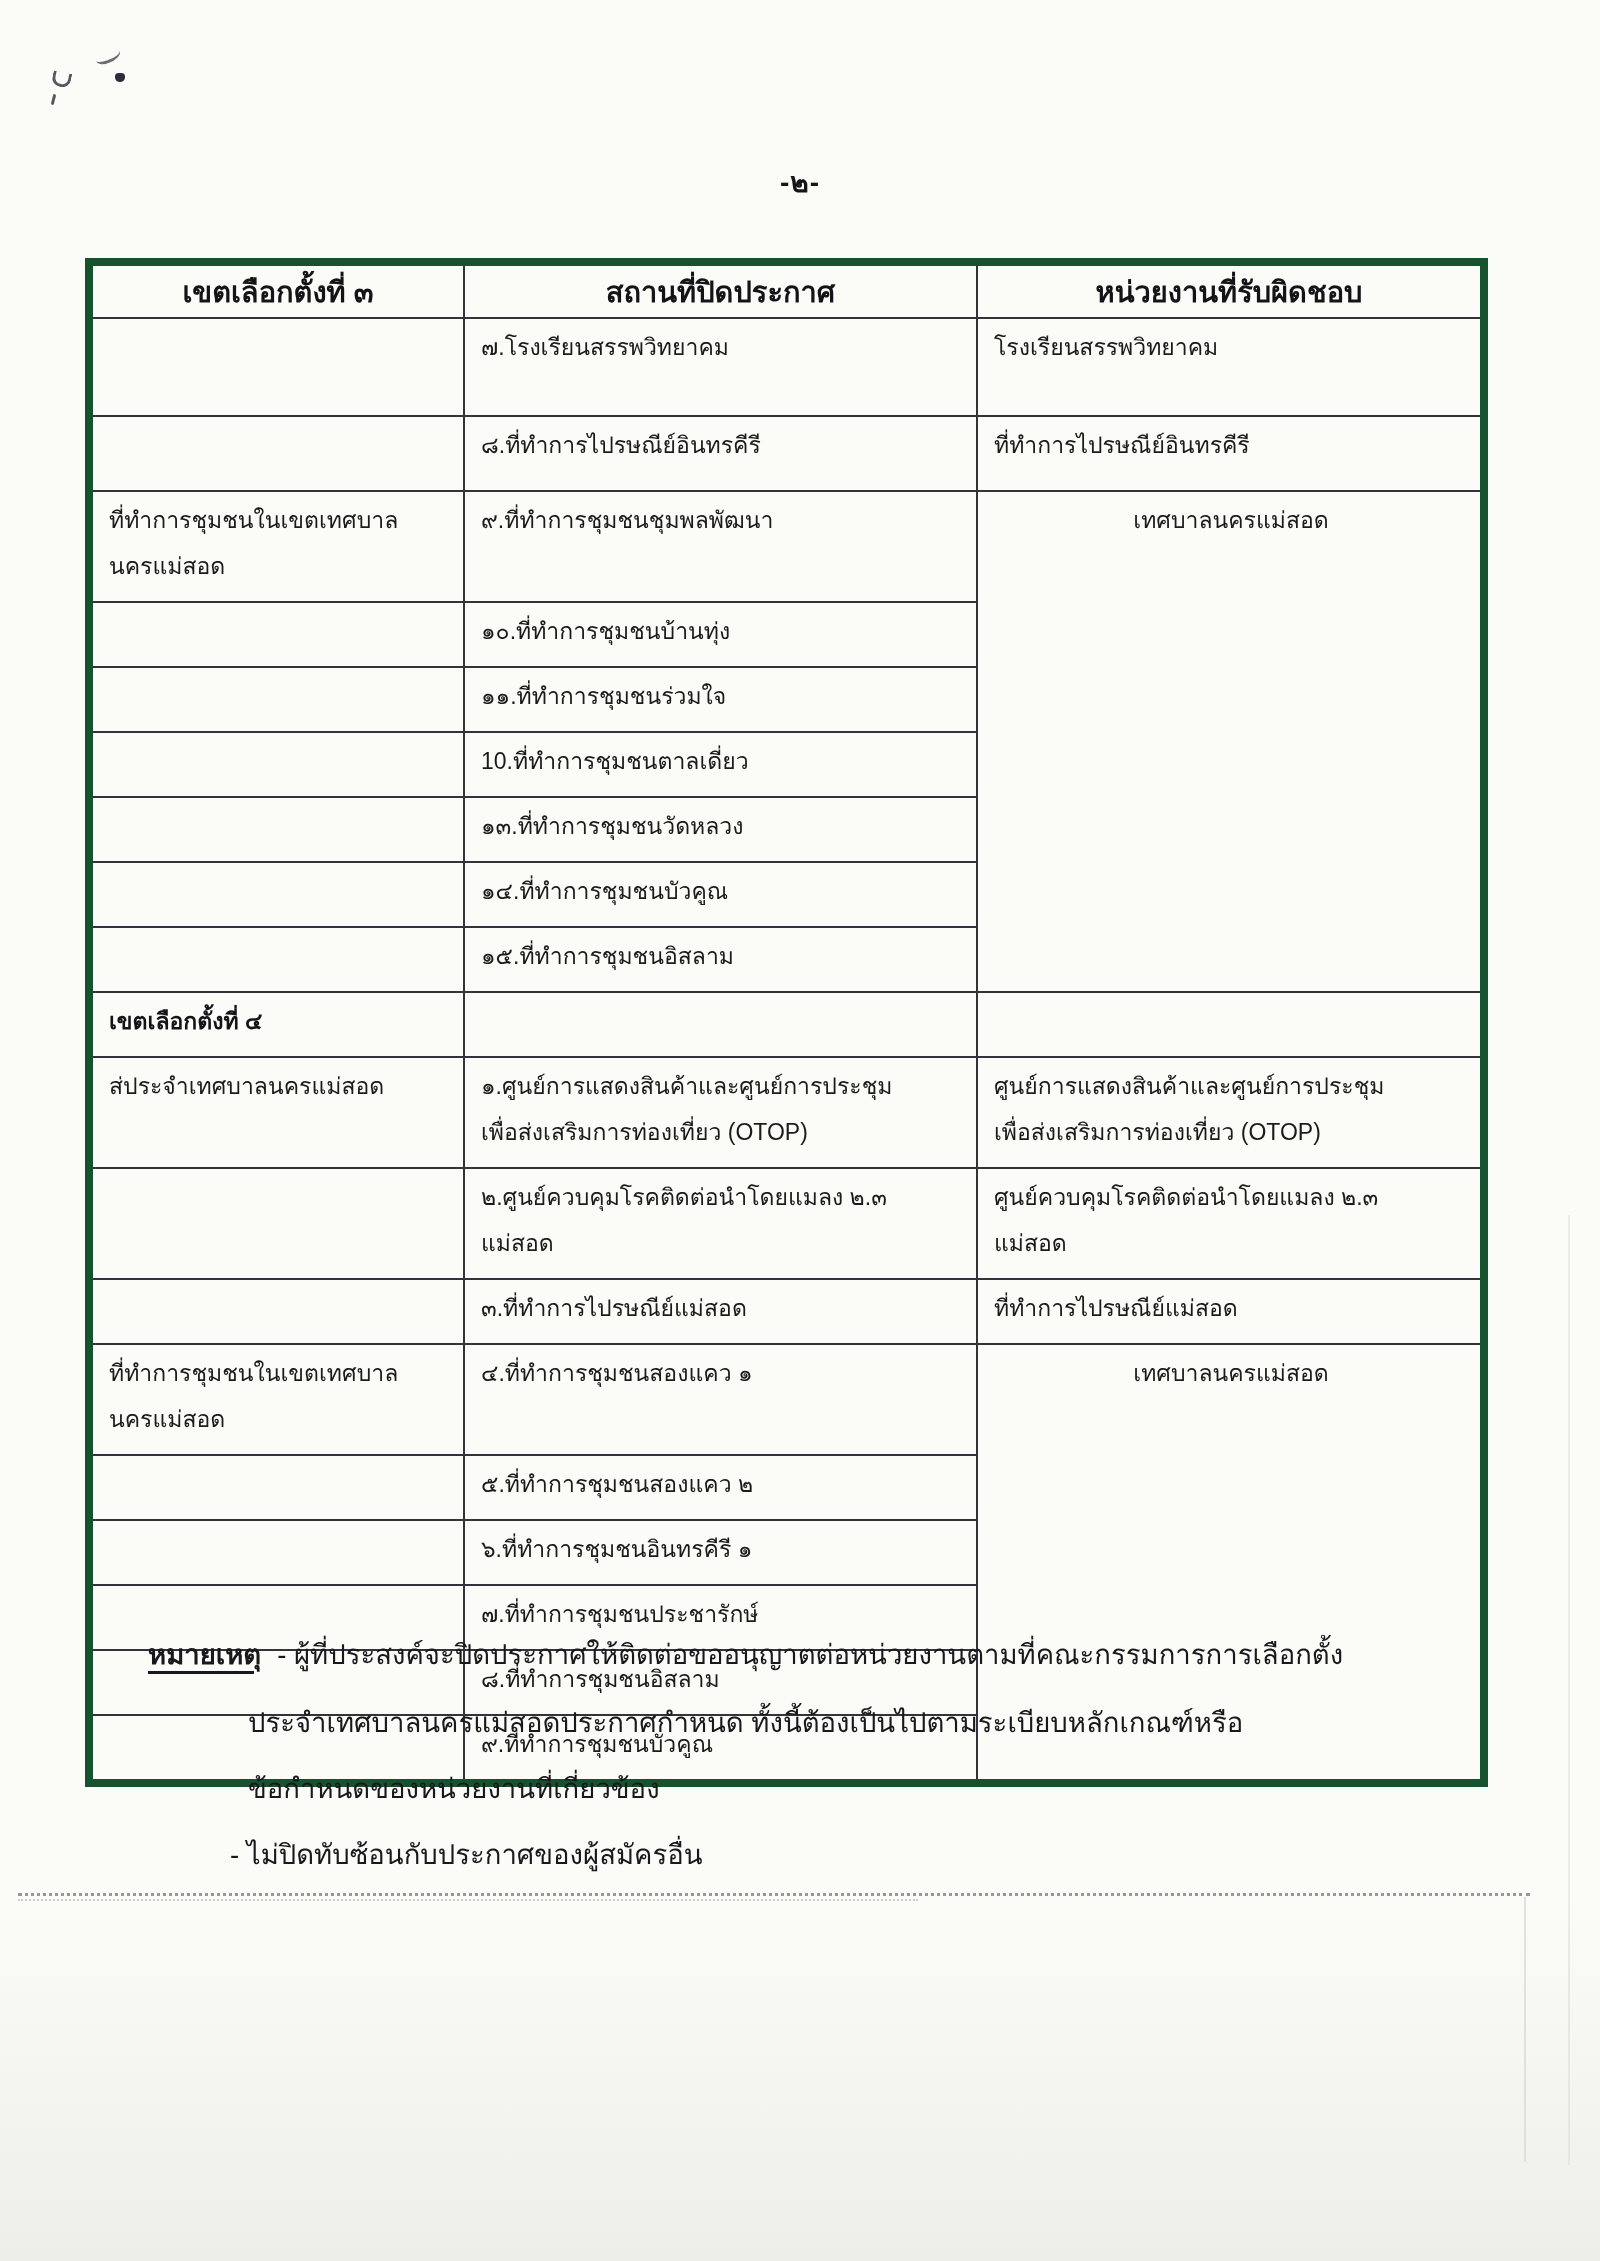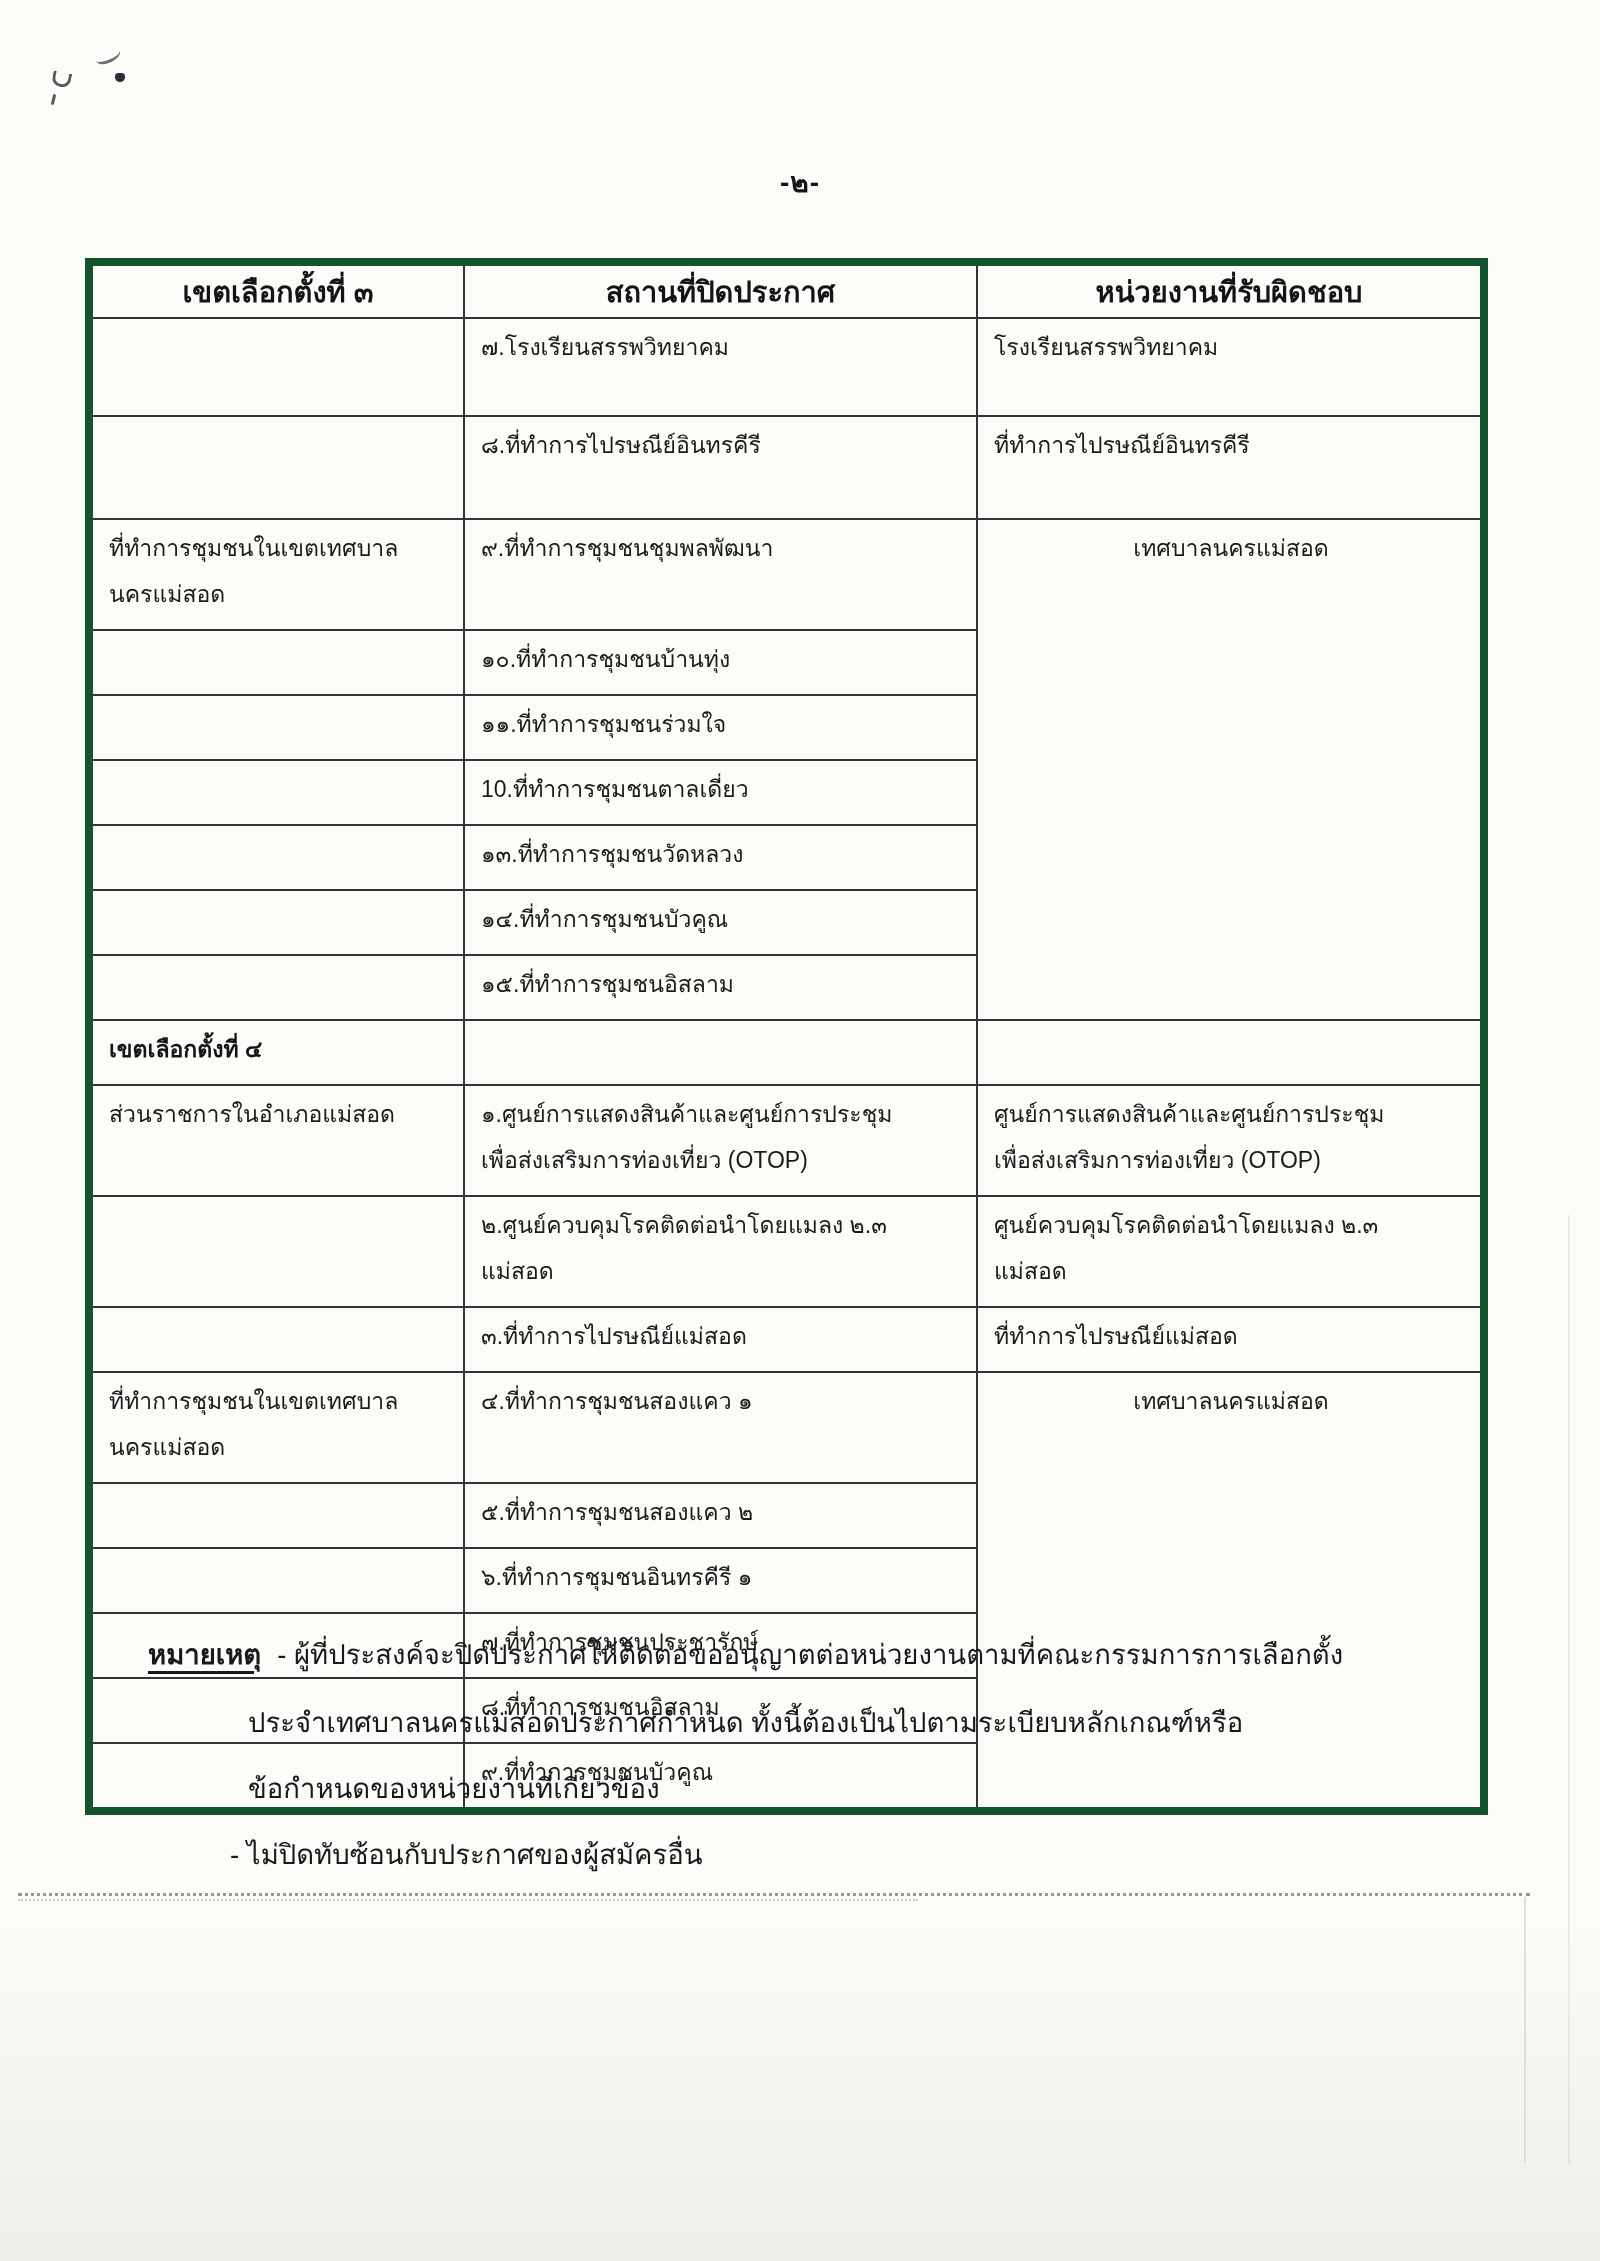--- a/index.html
+++ b/index.html
@@ -51,21 +51,21 @@
   td.section-title{
     font-weight:bold;font-size:29px;
     vertical-align:middle;padding:2px 6px;color:#141418;
   }
   td.zone{padding-left:14px;}
   td.merged-agency{
     vertical-align:middle;text-align:center;line-height:40px;
   }
   tr.rh-header{height:56px;}
   tr.rh-98{height:98px;}
-  tr.rh-103{height:103px;}
+  tr.rh-103{height:75px;}
   tr.rh-92{height:92px;}
   tr.rh-51{height:51px;}
   tr.rh-55{height:55px;}
   tr.rh-102{height:102px;}
   tr.rh-49{height:49px;}
   
   .notes{
     position:absolute;left:148px;top:1622px;width:1270px;
     font-size:27.5px;line-height:66px;color:#19191d;
   }
@@ -170,21 +170,21 @@
       <td>๑๕.ที่ทำการชุมชนอิสลาม</td>
     </tr>
 
     <tr class="rh-55">
       <td class="section-title">เขตเลือกตั้งที่ ๔</td>
       <td></td>
       <td></td>
     </tr>
 
     <tr class="rh-103">
-      <td class="zone">ส่วนราชการในอำเภอแม่สอด</td>
+      <td class="zone">ส่ประจำเทศบาลนครแม่สอด</td>
       <td>๑.ศูนย์การแสดงสินค้าและศูนย์การประชุม
 เพื่อส่งเสริมการท่องเที่ยว (OTOP)</td>
       <td>ศูนย์การแสดงสินค้าและศูนย์การประชุม
 เพื่อส่งเสริมการท่องเที่ยว (OTOP)</td>
     </tr>
     <tr class="rh-102">
       <td class="zone"></td>
       <td>๒.ศูนย์ควบคุมโรคติดต่อนำโดยแมลง ๒.๓
 แม่สอด</td>
       <td>ศูนย์ควบคุมโรคติดต่อนำโดยแมลง ๒.๓

